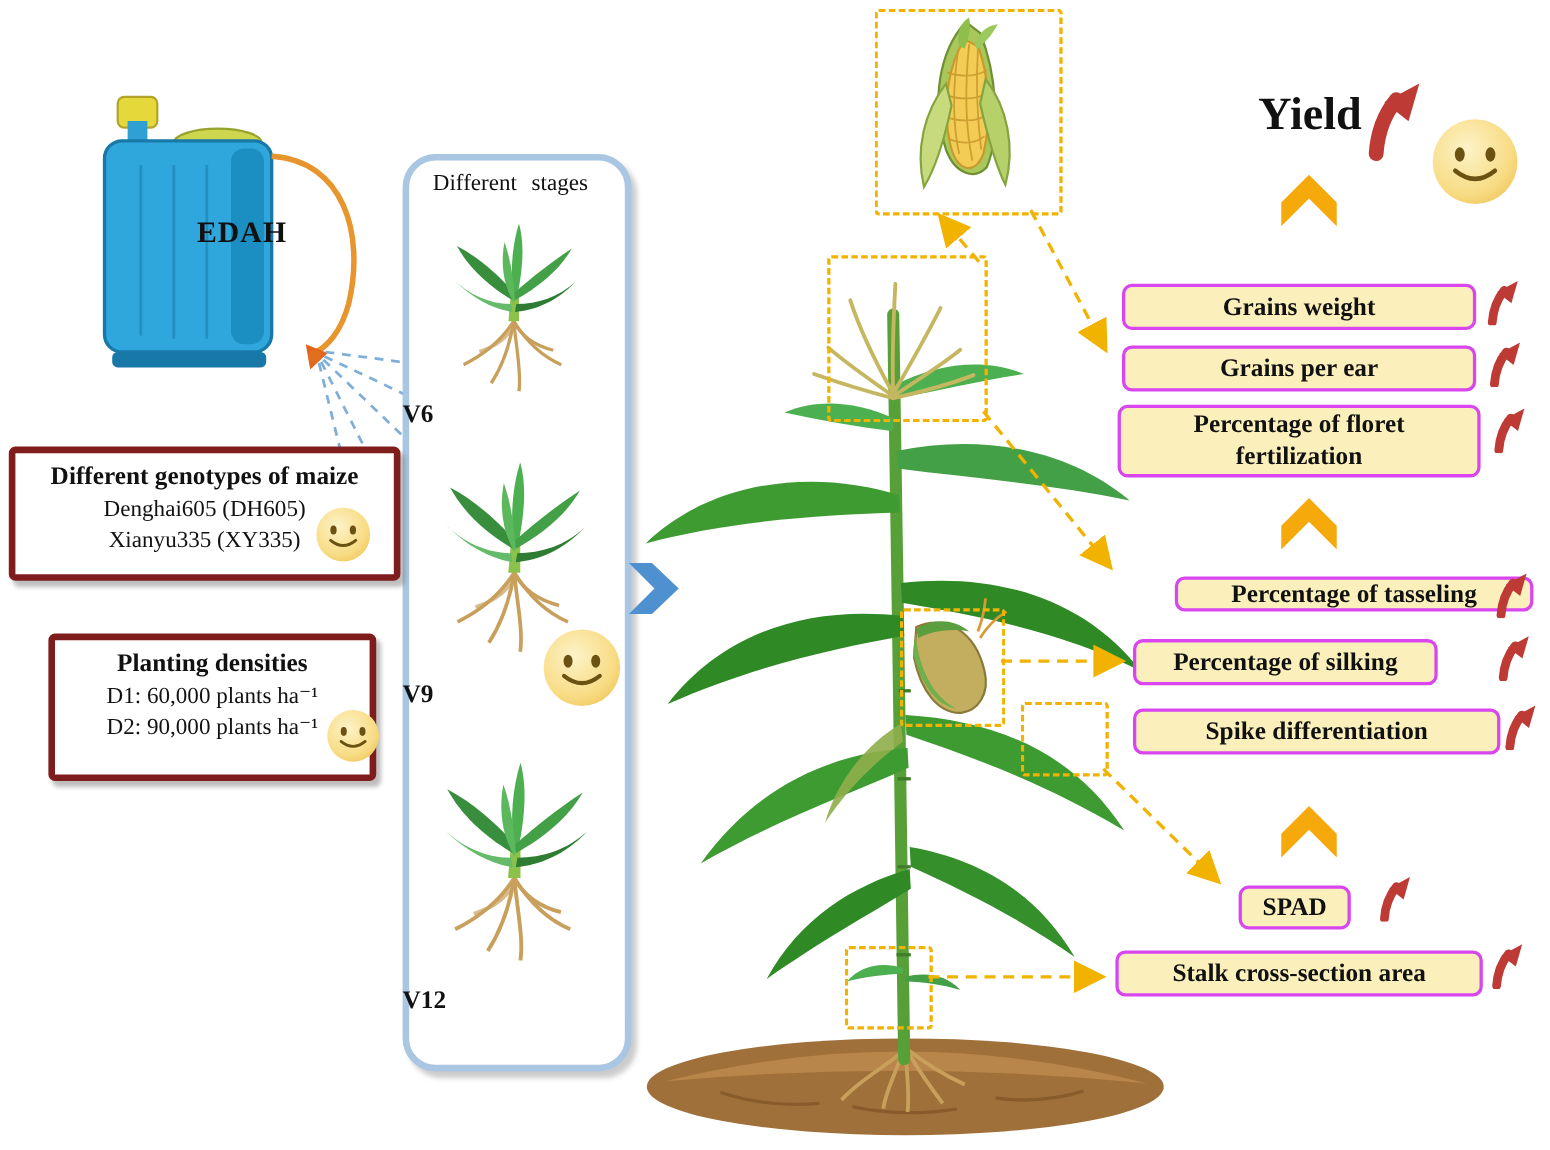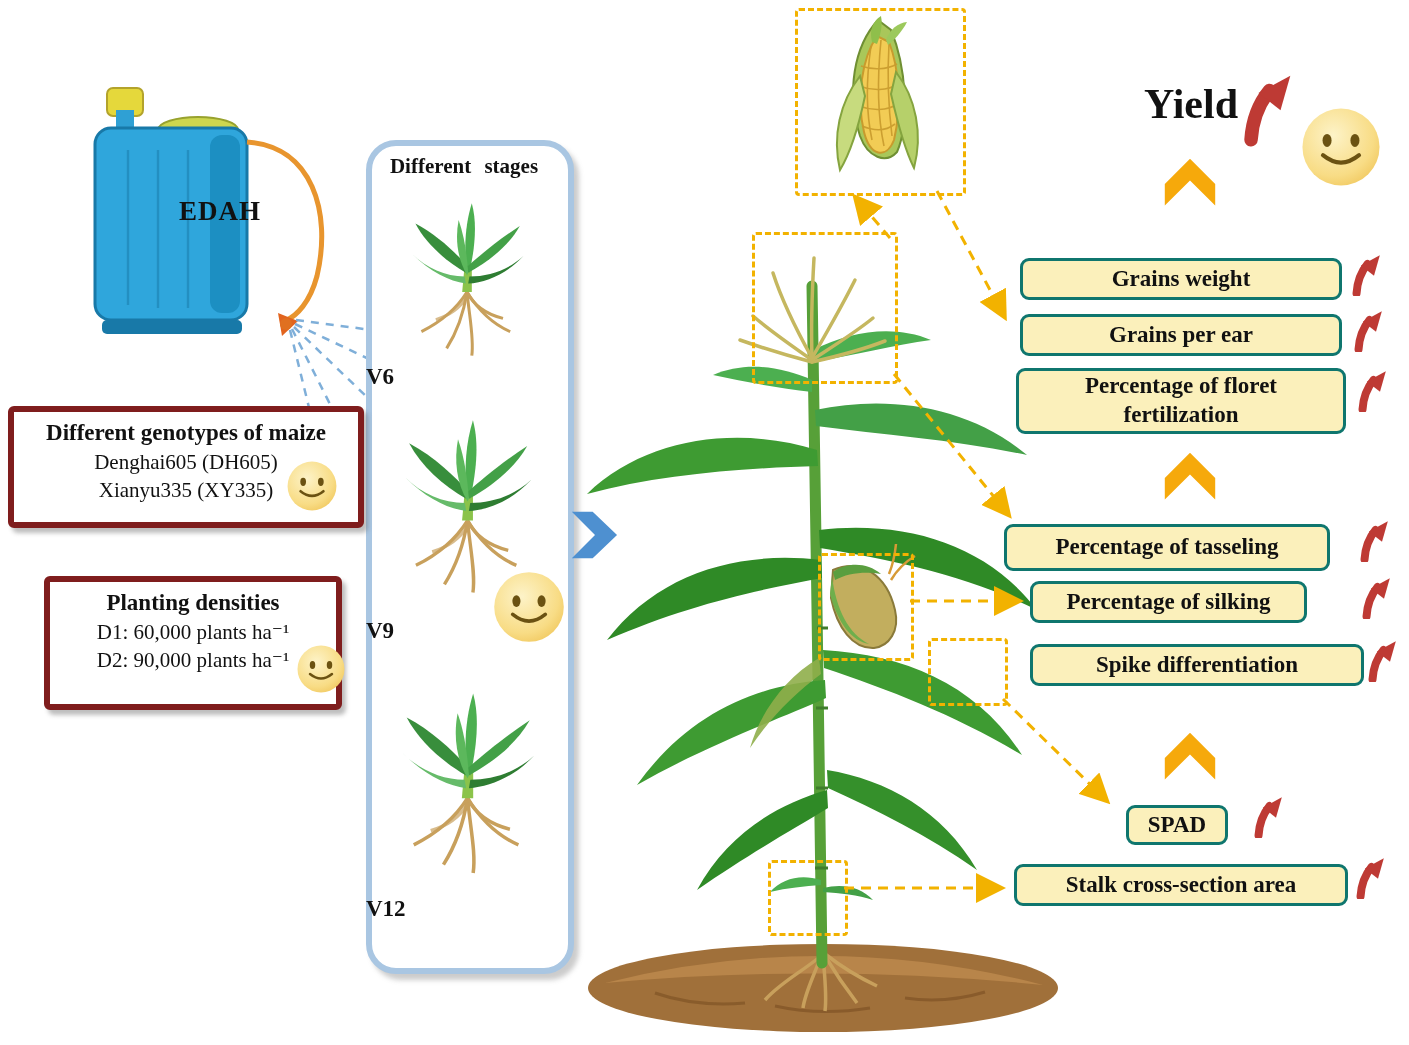--- a/index.html
+++ b/index.html
@@ -15,26 +15,26 @@
   }
   .bluebox .title{font-weight:bold;font-size:23px;line-height:1.3;}
   .bluebox .line{font-size:21px;line-height:1.35;}
   
   .stages-panel{
     position:absolute;left:366px;top:140px;width:196px;height:822px;
     border:6px solid #A9C6E2;border-radius:30px;background:#fff;
     box-shadow:5px 6px 5px rgba(110,110,110,0.35);z-index:2;
   }
   .stages-title{position:absolute;left:366px;top:154px;width:196px;text-align:center;
-    font-weight:bold;font-size:21px;word-spacing:8px;z-index:4;}
+    font-weight:normal;font-size:21px;word-spacing:8px;z-index:4;}
   .stage-label{position:absolute;left:366px;width:196px;text-align:left;
     font-weight:bold;font-size:23px;z-index:4;}
   
   .ybox{
-    position:absolute;background:#FBF0BB;border:3px solid #0f766e;border-radius:9px;
+    position:absolute;background:#FBF0BB;border:3px solid #d946ef;border-radius:9px;
     display:flex;align-items:center;justify-content:center;text-align:center;
     font-weight:bold;font-size:23px;line-height:1.25;padding:2px 12px;box-sizing:border-box;
     z-index:4;
   }
   .dashed-box{position:absolute;border:3px dashed #F2B200;border-radius:4px;z-index:3;}
   .yield-title{position:absolute;left:1118px;top:80px;width:120px;text-align:right;
     font-weight:bold;font-size:42px;z-index:4;}
   .edah-label{position:absolute;left:98px;top:196px;width:148px;text-align:center;
     font-weight:bold;font-size:27px;letter-spacing:1px;z-index:4;margin-left:48px;}
   .icon{pointer-events:none;}
@@ -276,21 +276,21 @@
   <div class="ybox" style="left:1020px;top:314px;width:322px;height:42px">Grains per ear</div>
   <svg class="abs icon" style="left:1352px;top:310px;width:32px;height:42px;z-index:4">
       <use href="#sym-red-arrow"></use>
     </svg>
 
   <div class="ybox" style="left:1016px;top:368px;width:330px;height:66px">Percentage of floret fertilization</div>
   <svg class="abs icon" style="left:1356px;top:370px;width:32px;height:42px;z-index:4">
       <use href="#sym-red-arrow"></use>
     </svg>
 
-  <div class="ybox" style="left:1004px;top:524px;width:326px;height:47px">Percentage of tasseling</div>
+  <div class="ybox" style="left:1068px;top:524px;width:326px;height:32px">Percentage of tasseling</div>
   <svg class="abs icon" style="left:1358px;top:520px;width:32px;height:42px;z-index:4">
       <use href="#sym-red-arrow"></use>
     </svg>
 
   <div class="ybox" style="left:1030px;top:581px;width:277px;height:42px">Percentage of silking</div>
   <svg class="abs icon" style="left:1360px;top:577px;width:32px;height:42px;z-index:4">
       <use href="#sym-red-arrow"></use>
     </svg>
 
   <div class="ybox" style="left:1030px;top:644px;width:334px;height:42px">Spike differentiation</div>

